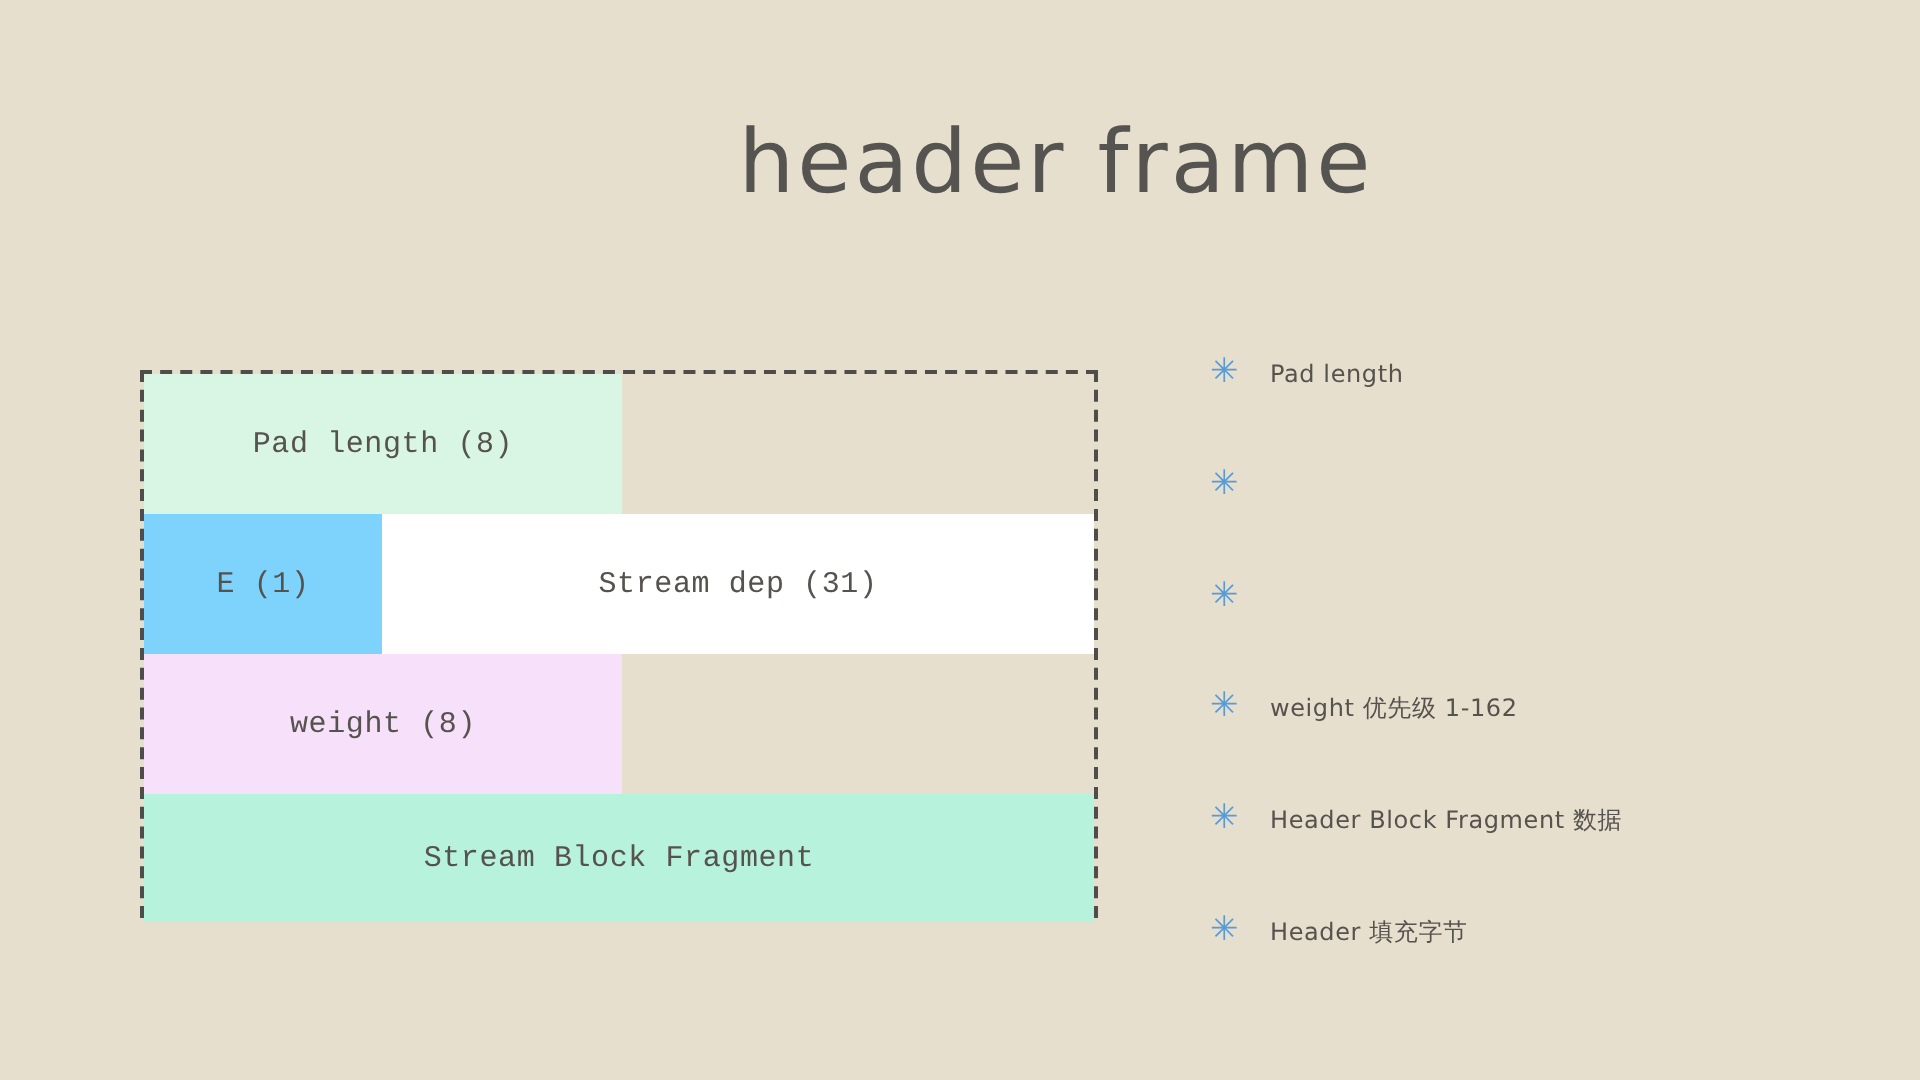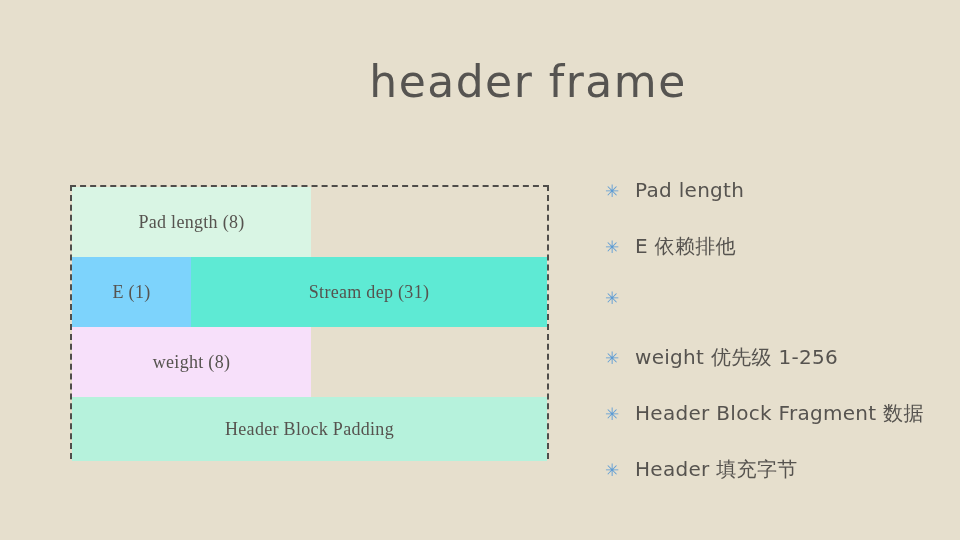--- a/index.html
+++ b/index.html
@@ -47,34 +47,34 @@
     box-sizing: border-box;
     display: flex;
     align-items: center;
   }
   .frame-field {
     height: 100%;
     display: flex;
     align-items: center;
     justify-content: center;
     box-sizing: border-box;
-    font-family: Liberation Serif, serif;
-    font-size: 18px;
+    font-family: Liberation Mono, monospace;
+    font-size: 15px;
     color: #56534f;
     letter-spacing: 0.3px;
   }
 
   #row-pad      { top: 0px;   height: 70px; width: 100%; }
   #row-stream   { top: 70px;  height: 70px; width: 100%; }
   #row-weight   { top: 140px; height: 70px; width: 100%; }
   #row-fragment { top: 210px; height: 64px; width: 100%; }
 
   #field-pad-length      { width: 239px; background: #d9f5e4; }
   #field-e               { width: 120px; background: #7dd3fc; }
-  #field-stream-dep      { width: 359px; background: #5eead4; }
+  #field-stream-dep      { width: 359px; background: #ffffff; }
   #field-weight          { width: 239px; background: #f7e0fa; }
   #field-header-fragment { width: 479px; background: #b6f2dc; }
 
   
   #bullet-list {
     position: absolute;
     left: 605px;
     top: 178px;
     width: 340px;
   }
@@ -87,21 +87,21 @@
     flex: 0 0 auto;
     width: 30px;
     color: #5b9bd5;
     font-size: 17px;
     line-height: 1;
     text-align: left;
   }
   .bullet-text {
     flex: 1 1 auto;
     font-family: "DejaVu Sans", sans-serif;
-    font-size: 20px;
+    font-size: 12px;
     color: #56534f;
     letter-spacing: 0.3px;
     line-height: 1.2;
   }
 </style>
 </head>
 <body>
 
 <div id="slide-title">header frame</div>
 
@@ -114,44 +114,43 @@
   <div class="frame-row" id="row-stream">
     <div class="frame-field" id="field-e">E (1)</div>
     <div class="frame-field" id="field-stream-dep">Stream dep (31)</div>
   </div>
 
   <div class="frame-row" id="row-weight">
     <div class="frame-field" id="field-weight">weight (8)</div>
   </div>
 
   <div class="frame-row" id="row-fragment">
-    <div class="frame-field" id="field-header-fragment">Header Block Padding</div>
+    <div class="frame-field" id="field-header-fragment">Stream Block Fragment</div>
   </div>
 
 </div>
 
 <div id="bullet-list">
 
   <div class="bullet-item">
     <span class="bullet-marker">✳</span>
     <span class="bullet-text">Pad length</span>
   </div>
 
   <div class="bullet-item">
     <span class="bullet-marker">✳</span>
-    <span class="bullet-text">E 依赖排他</span>
   </div>
 
   <div class="bullet-item">
     <span class="bullet-marker">✳</span>
   </div>
 
   <div class="bullet-item">
     <span class="bullet-marker">✳</span>
-    <span class="bullet-text">weight 优先级 1-256</span>
+    <span class="bullet-text">weight 优先级 1-162</span>
   </div>
 
   <div class="bullet-item">
     <span class="bullet-marker">✳</span>
     <span class="bullet-text">Header Block Fragment 数据</span>
   </div>
 
   <div class="bullet-item">
     <span class="bullet-marker">✳</span>
     <span class="bullet-text">Header 填充字节</span>

